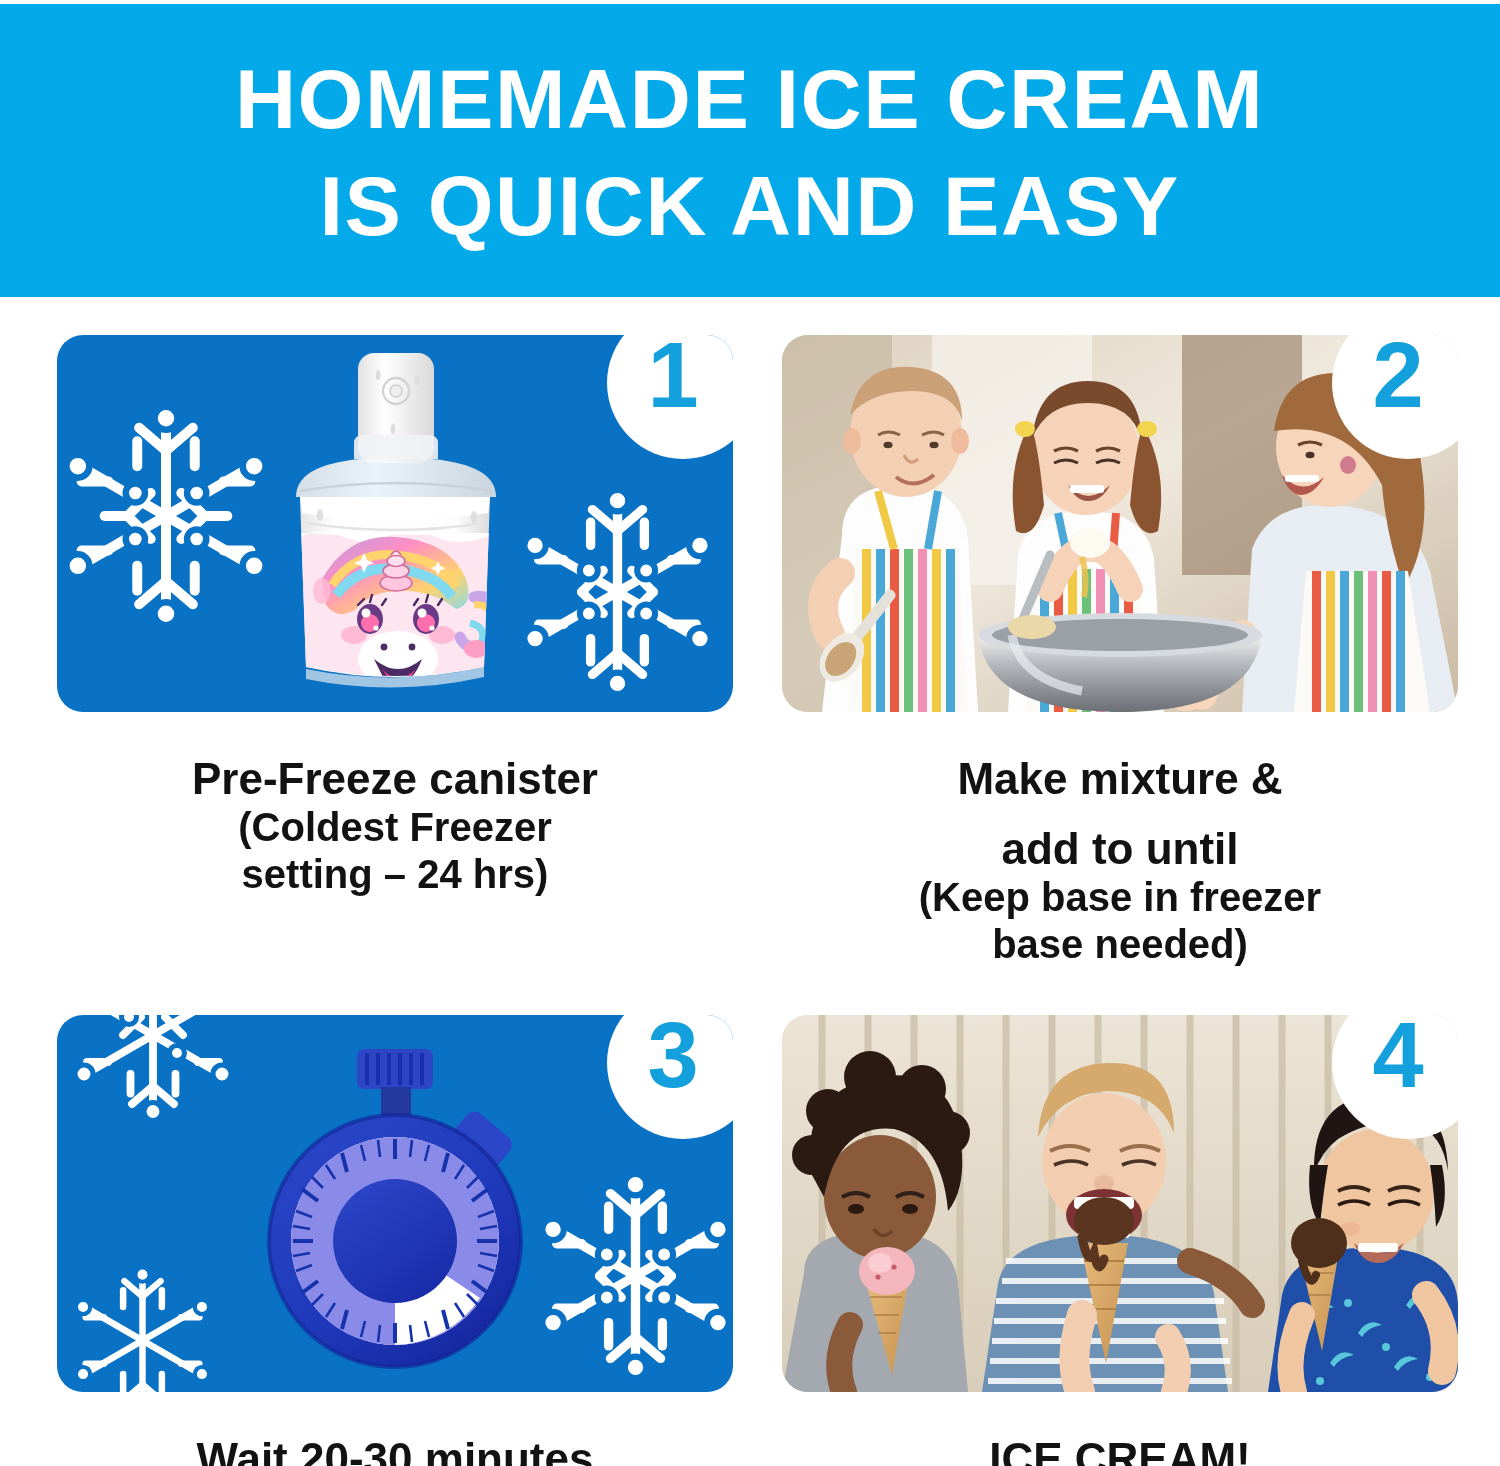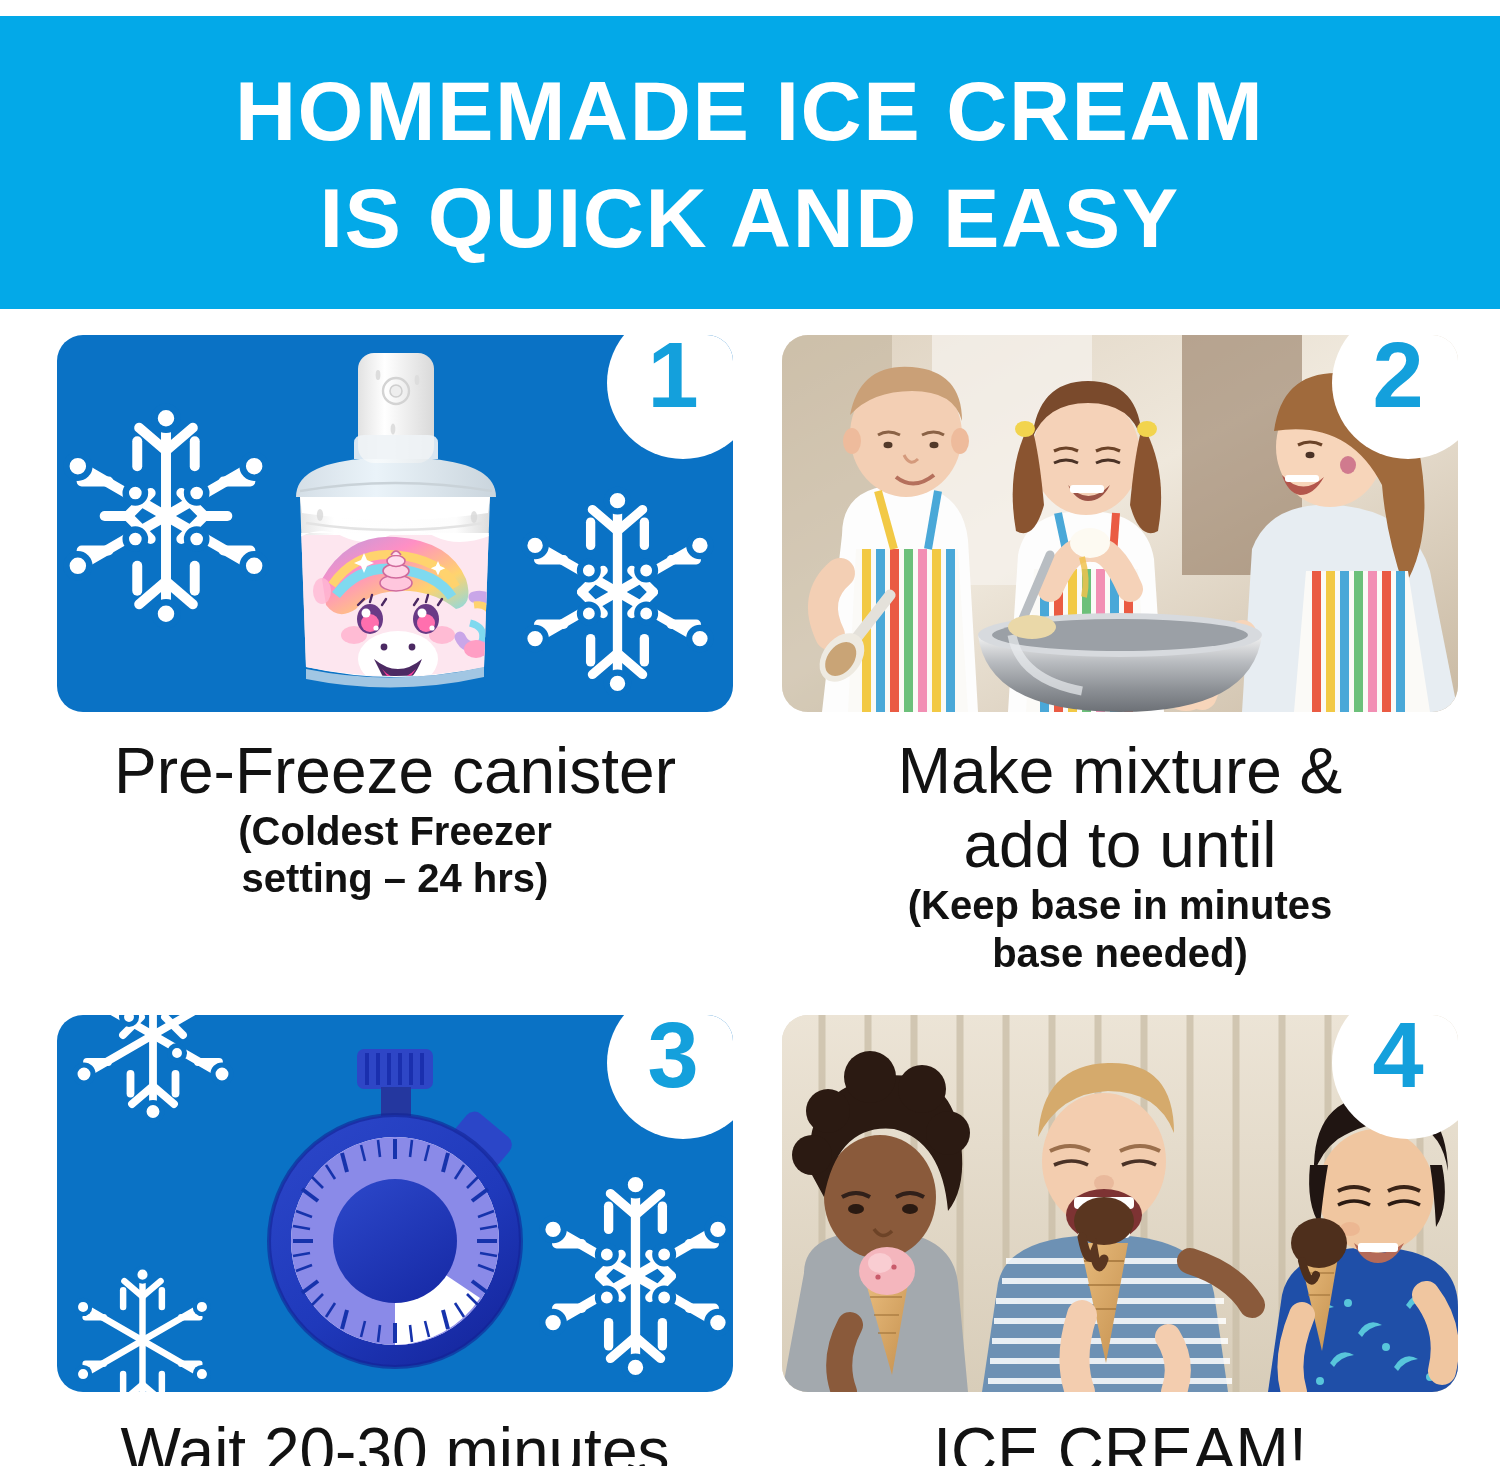--- a/index.html
+++ b/index.html
@@ -7,21 +7,21 @@
   html, body {
     width:1500px; height:1466px;
     background:#ffffff;
     font-family:"Liberation Sans", sans-serif;
     overflow:hidden;
   }
   .page { position:relative; width:1500px; height:1466px; background:#fff; }
 
   
   .header {
-    position:absolute; left:0; top:16px; width:1500px; height:293px;
+    position:absolute; left:0; top:4px; width:1500px; height:293px;
     background:#03a9e8;
     display:flex; flex-direction:column;
     align-items:center; justify-content:center;
     padding-top:6px;
   }
   .header-line {
     color:#ffffff;
     font-family:"Liberation Sans Narrow","Liberation Sans",sans-serif;
     font-weight:bold;
     font-size:83px;
@@ -73,21 +73,21 @@
   }
 
   
   .caption {
     width:676px;
     text-align:center;
     padding-top:22px;
     color:#121212;
     font-family:"Liberation Sans Narrow","Liberation Sans",sans-serif;
   }
-  .cap-main { font-size:64px; line-height:1.16; font-weight:normal; }
+  .cap-main { font-size:44px; line-height:1.16; font-weight:bold;margin-top:19px; }
   .cap-sub  { font-size:40px; line-height:1.18; font-weight:bold; }
 
   
   .sf { position:absolute; z-index:1; opacity:1; }
 
   
   .canister-wrap {
     position:absolute; left:50%; top:12px;
     transform:translateX(-50%);
     width:270px; height:355px; z-index:3;
@@ -428,21 +428,21 @@
         </svg>
 
         <div class="badge">
           <span class="badge-num">2</span>
         </div>
       </div>
 
       <div class="caption">
         <div class="cap-main">Make mixture &amp;</div>
         <div class="cap-main">add to until</div>
-        <div class="cap-sub">(Keep base in minutes</div>
+        <div class="cap-sub">(Keep base in freezer</div>
         <div class="cap-sub">base needed)</div>
       </div>
     </div>
 
     <div class="step col-l row-b">
       <div class="panel">
 
         <svg class="sf" style="left:6px; top:-70px;" width="180" height="180" viewBox="0 0 120 120">
           <g stroke="#ffffff" stroke-width="5.2" stroke-linecap="round" fill="none">
             <line x1="60" y1="8" x2="60" y2="112"></line>

